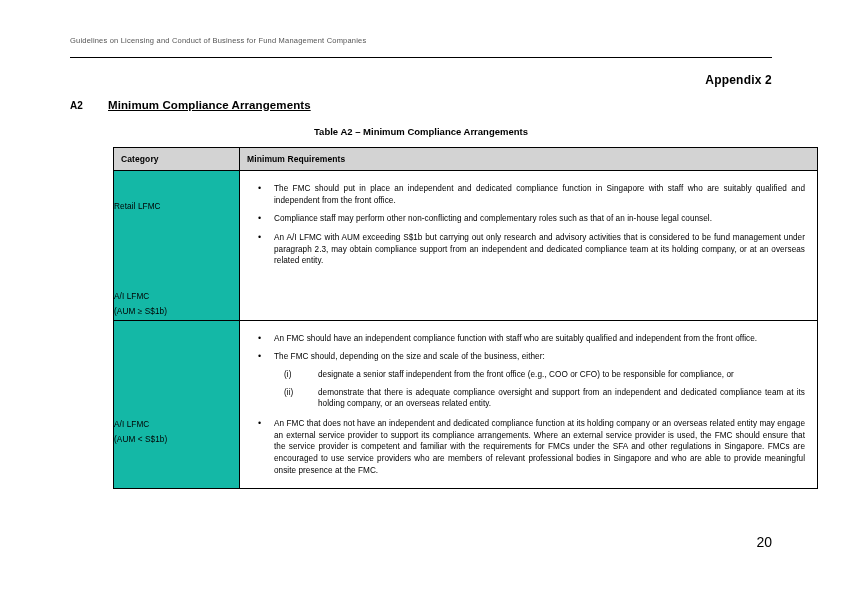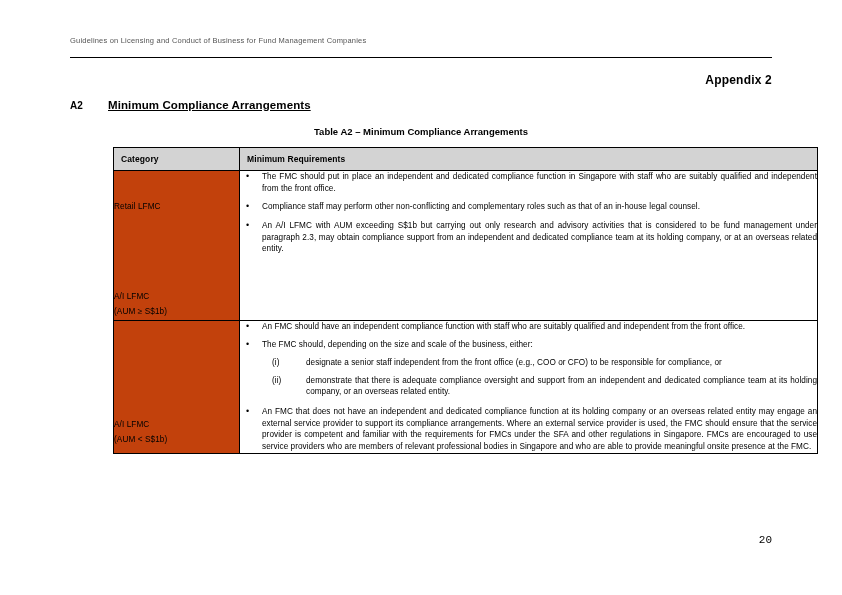--- a/index.html
+++ b/index.html
@@ -88,34 +88,34 @@
     font-size: 8.5px;
     font-weight: bold;
     text-align: left;
     padding: 6px 14px 6px 7px;
     letter-spacing: 0.1px;
   }
   .col-cat { width: 104px; }
   .col-req { width: 556px; }
 
   td.cat-cell {
-    background: #c2410c;
+    background: #14b8a6;
     font-size: 8.2px;
     padding: 7px 6px 7px 7px;
     line-height: 1.9;
     letter-spacing: 0.1px;
   }
   td.req-cell {
     background: #ffffff;
     padding: 7px 8px 8px 8px;
   }
   ul.bullets {
     list-style: none;
     margin: 0;
-    padding: 0;
+    padding: 12px;
   }
   ul.bullets > li {
     position: relative;
     padding-left: 22px;
     margin-bottom: 7px;
     font-size: 8.2px;
     line-height: 1.42;
     text-align: justify;
     letter-spacing: 0.05px;
   }
@@ -151,22 +151,21 @@
     top: 0;
   }
   .cat-line { display: block; }
   .cat-spacer-top { height: 28px; }
   .cat-spacer-mid { height: 74px; }
   .cat-spacer-big { height: 96px; }
   .page-number {
     position: absolute;
     right: 70px;
     top: 534px;
-    font-size: 11px;
-    font-family: Liberation Mono, monospace;
+    font-size: 14px;
   }
 </style>
 </head>
 <body>
 
 <div class="page">
 
   <div class="header-line">Guidelines on Licensing and Conduct of Business for Fund Management Companies</div>
 
   <div class="appendix-label">Appendix 2</div>

